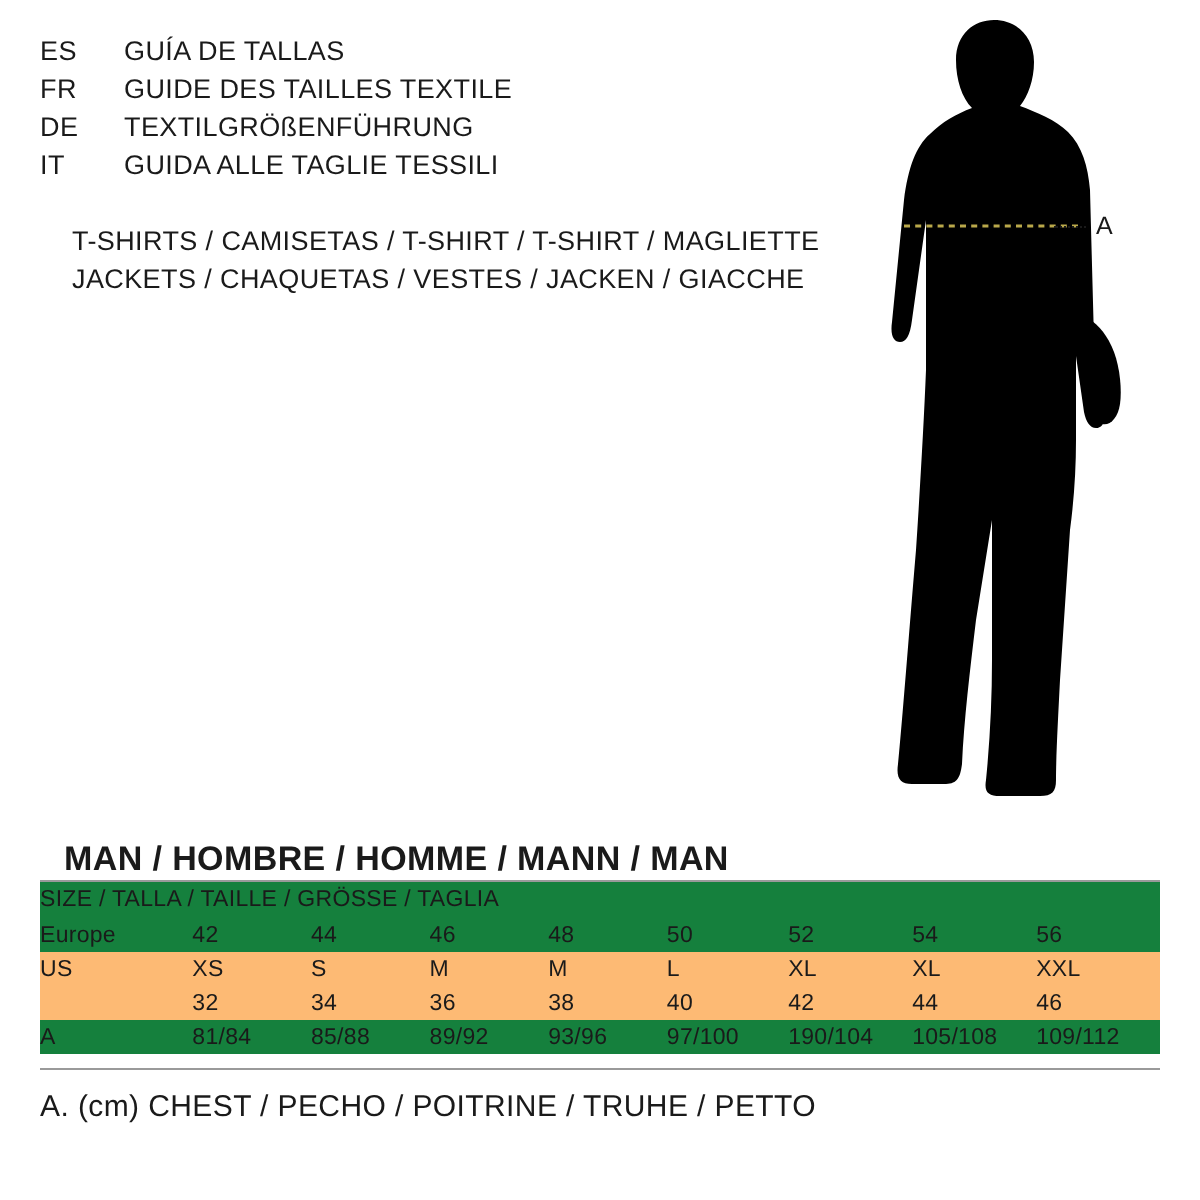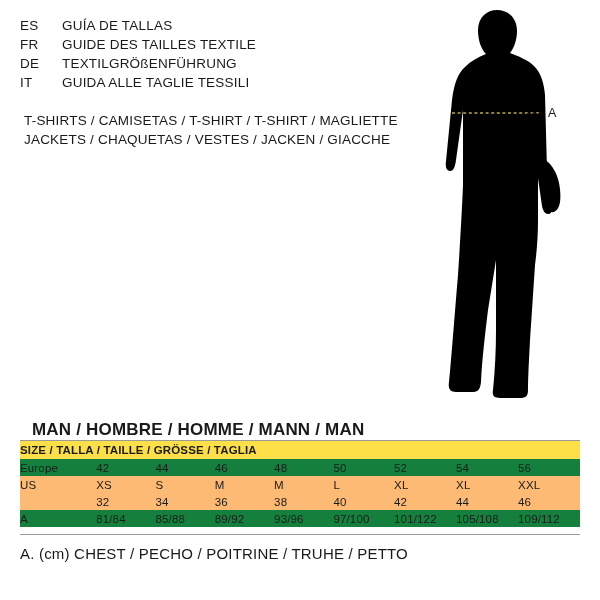--- a/index.html
+++ b/index.html
@@ -41,21 +41,21 @@
     color: #1a1a1a;
   }
   .lang-text {
     color: #1a1a1a;
     white-space: nowrap;
   }
 
   
   .cat-block {
     position: absolute;
-    left: 24px;
+    left: 36px;
     top: 111px;
     width: 400px;
   }
   .cat-line {
     font-size: 13.5px;
     line-height: 19px;
     letter-spacing: 0.2px;
     white-space: nowrap;
   }
 
@@ -115,22 +115,22 @@
     font-size: 11.5px;
     color: #1a1a1a;
   }
   table.size-table td {
     padding: 0;
     height: 17px;
     vertical-align: middle;
     letter-spacing: 0.15px;
   }
   tr.row-head td {
-    background: #fde047;
-    font-weight: bold;
+    background: #15803d;
+    font-weight: normal;
     height: 18px;
   }
   tr.row-shade td {
     background: #fdba74;
   }
   tr.row-plain td {
     background: #15803d;
   }
   td.c-label {
     width: 86px;
@@ -281,21 +281,21 @@
         <td class="c-val">44</td>
         <td class="c-val">46</td>
       </tr>
       <tr class="row-plain">
         <td class="c-label">A</td>
         <td class="c-val">81/84</td>
         <td class="c-val">85/88</td>
         <td class="c-val">89/92</td>
         <td class="c-val">93/96</td>
         <td class="c-val">97/100</td>
-        <td class="c-val">101/122</td>
+        <td class="c-val">190/104</td>
         <td class="c-val">105/108</td>
         <td class="c-val">109/112</td>
       </tr>
     </tbody>
   </table>
 
   <div class="rule-bottom"></div>
   <div class="footnote">A. (cm) CHEST / PECHO / POITRINE / TRUHE / PETTO</div>
 
 </div>

